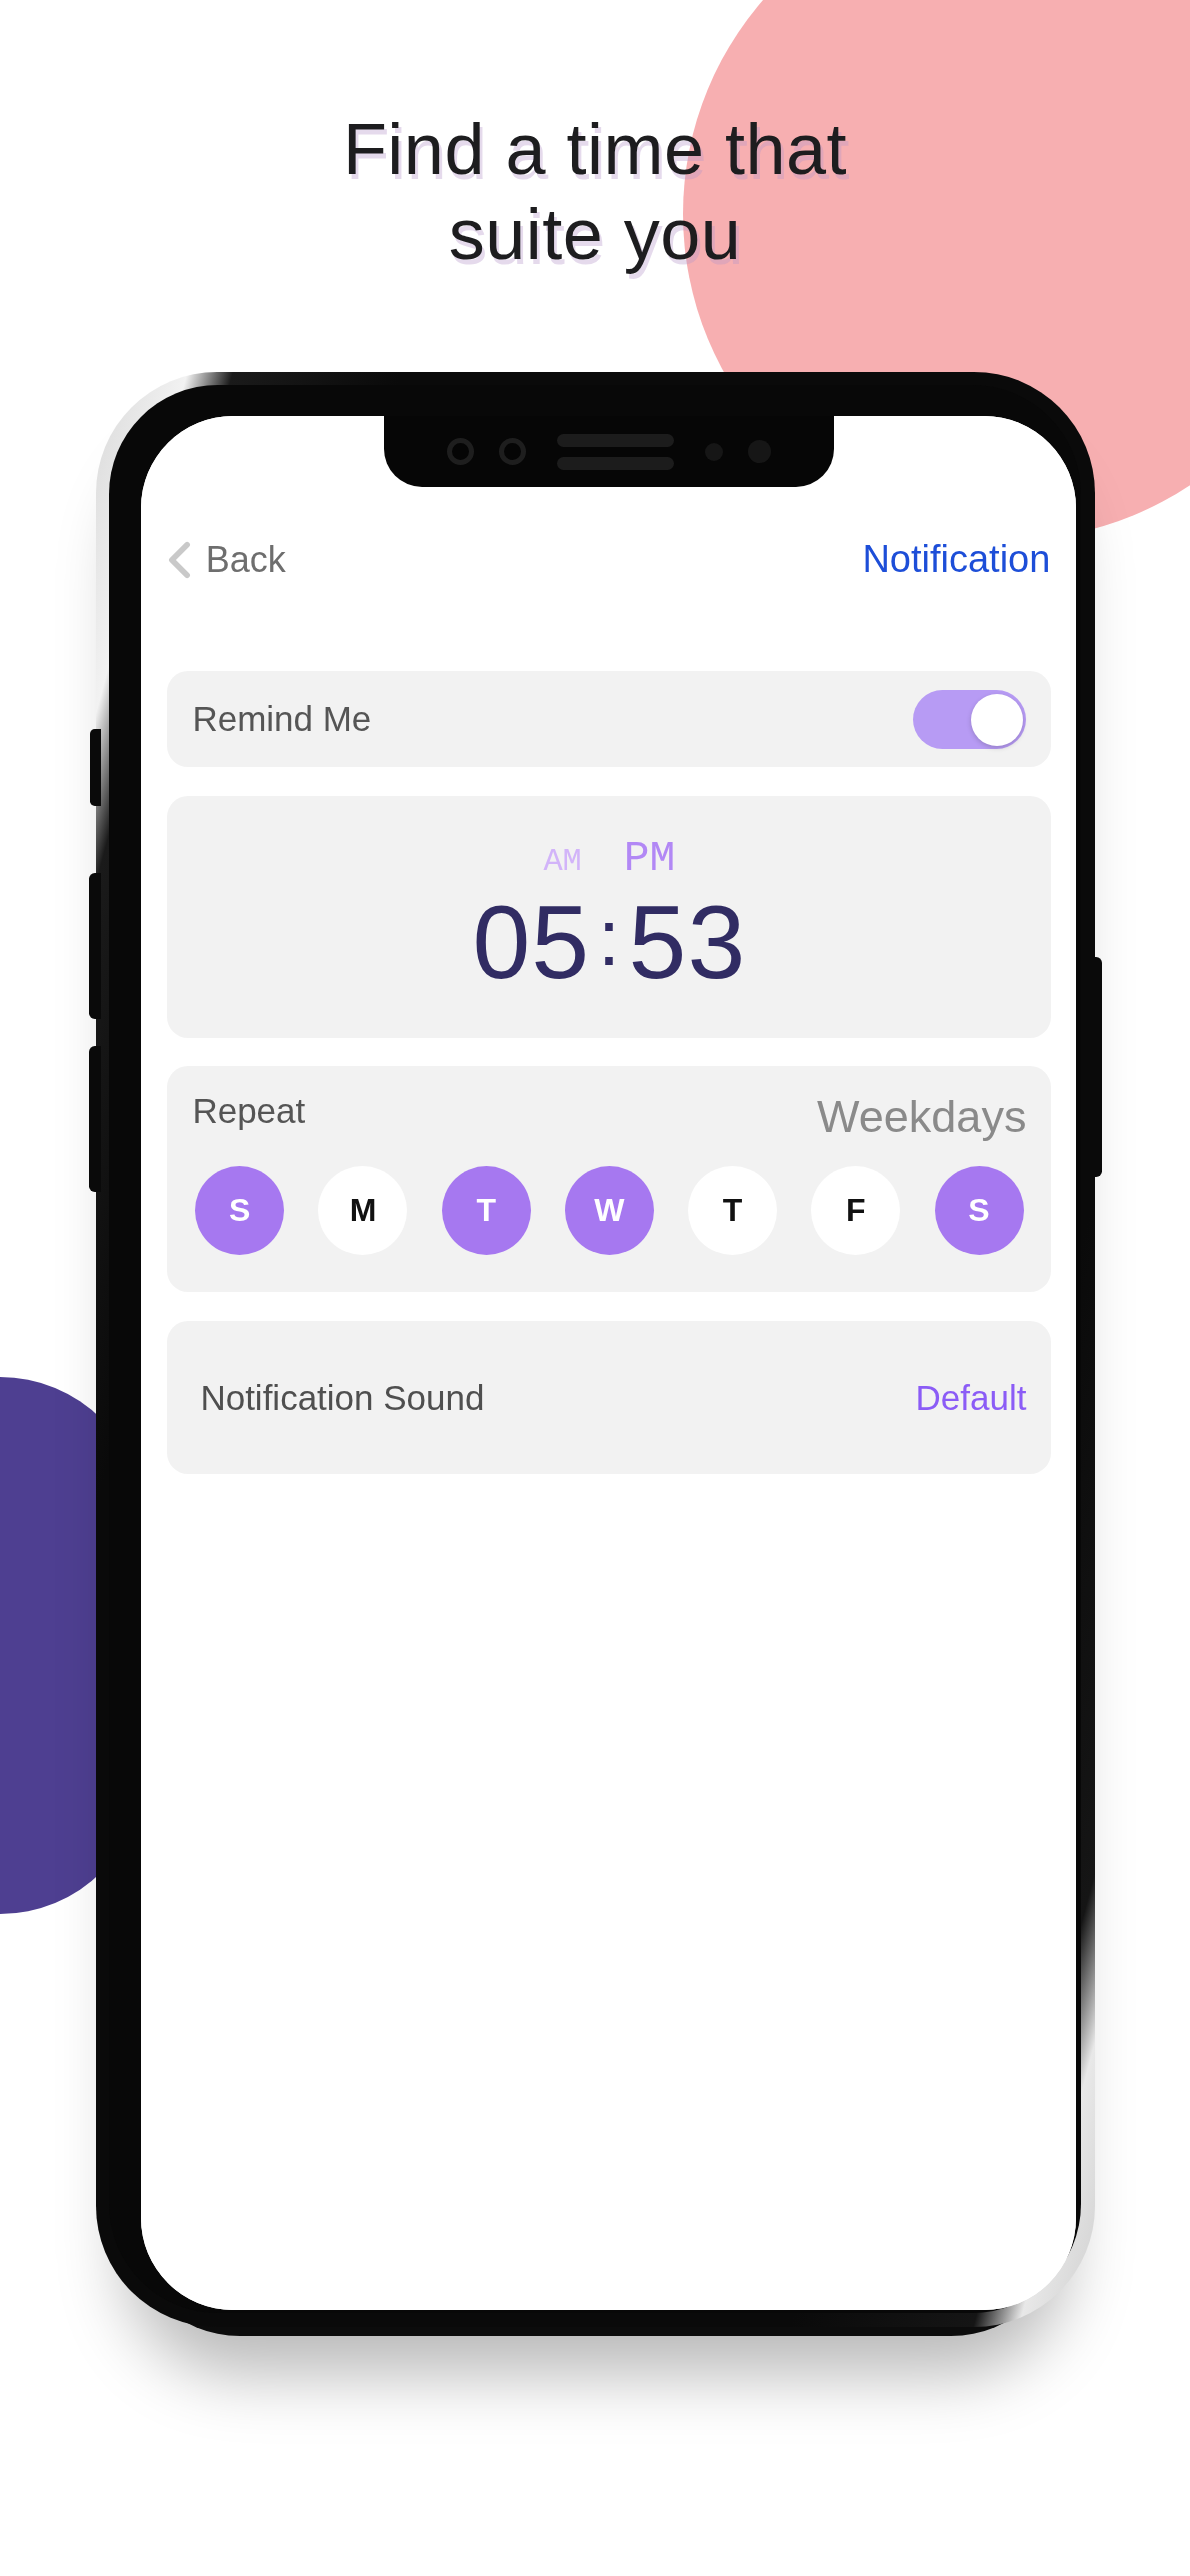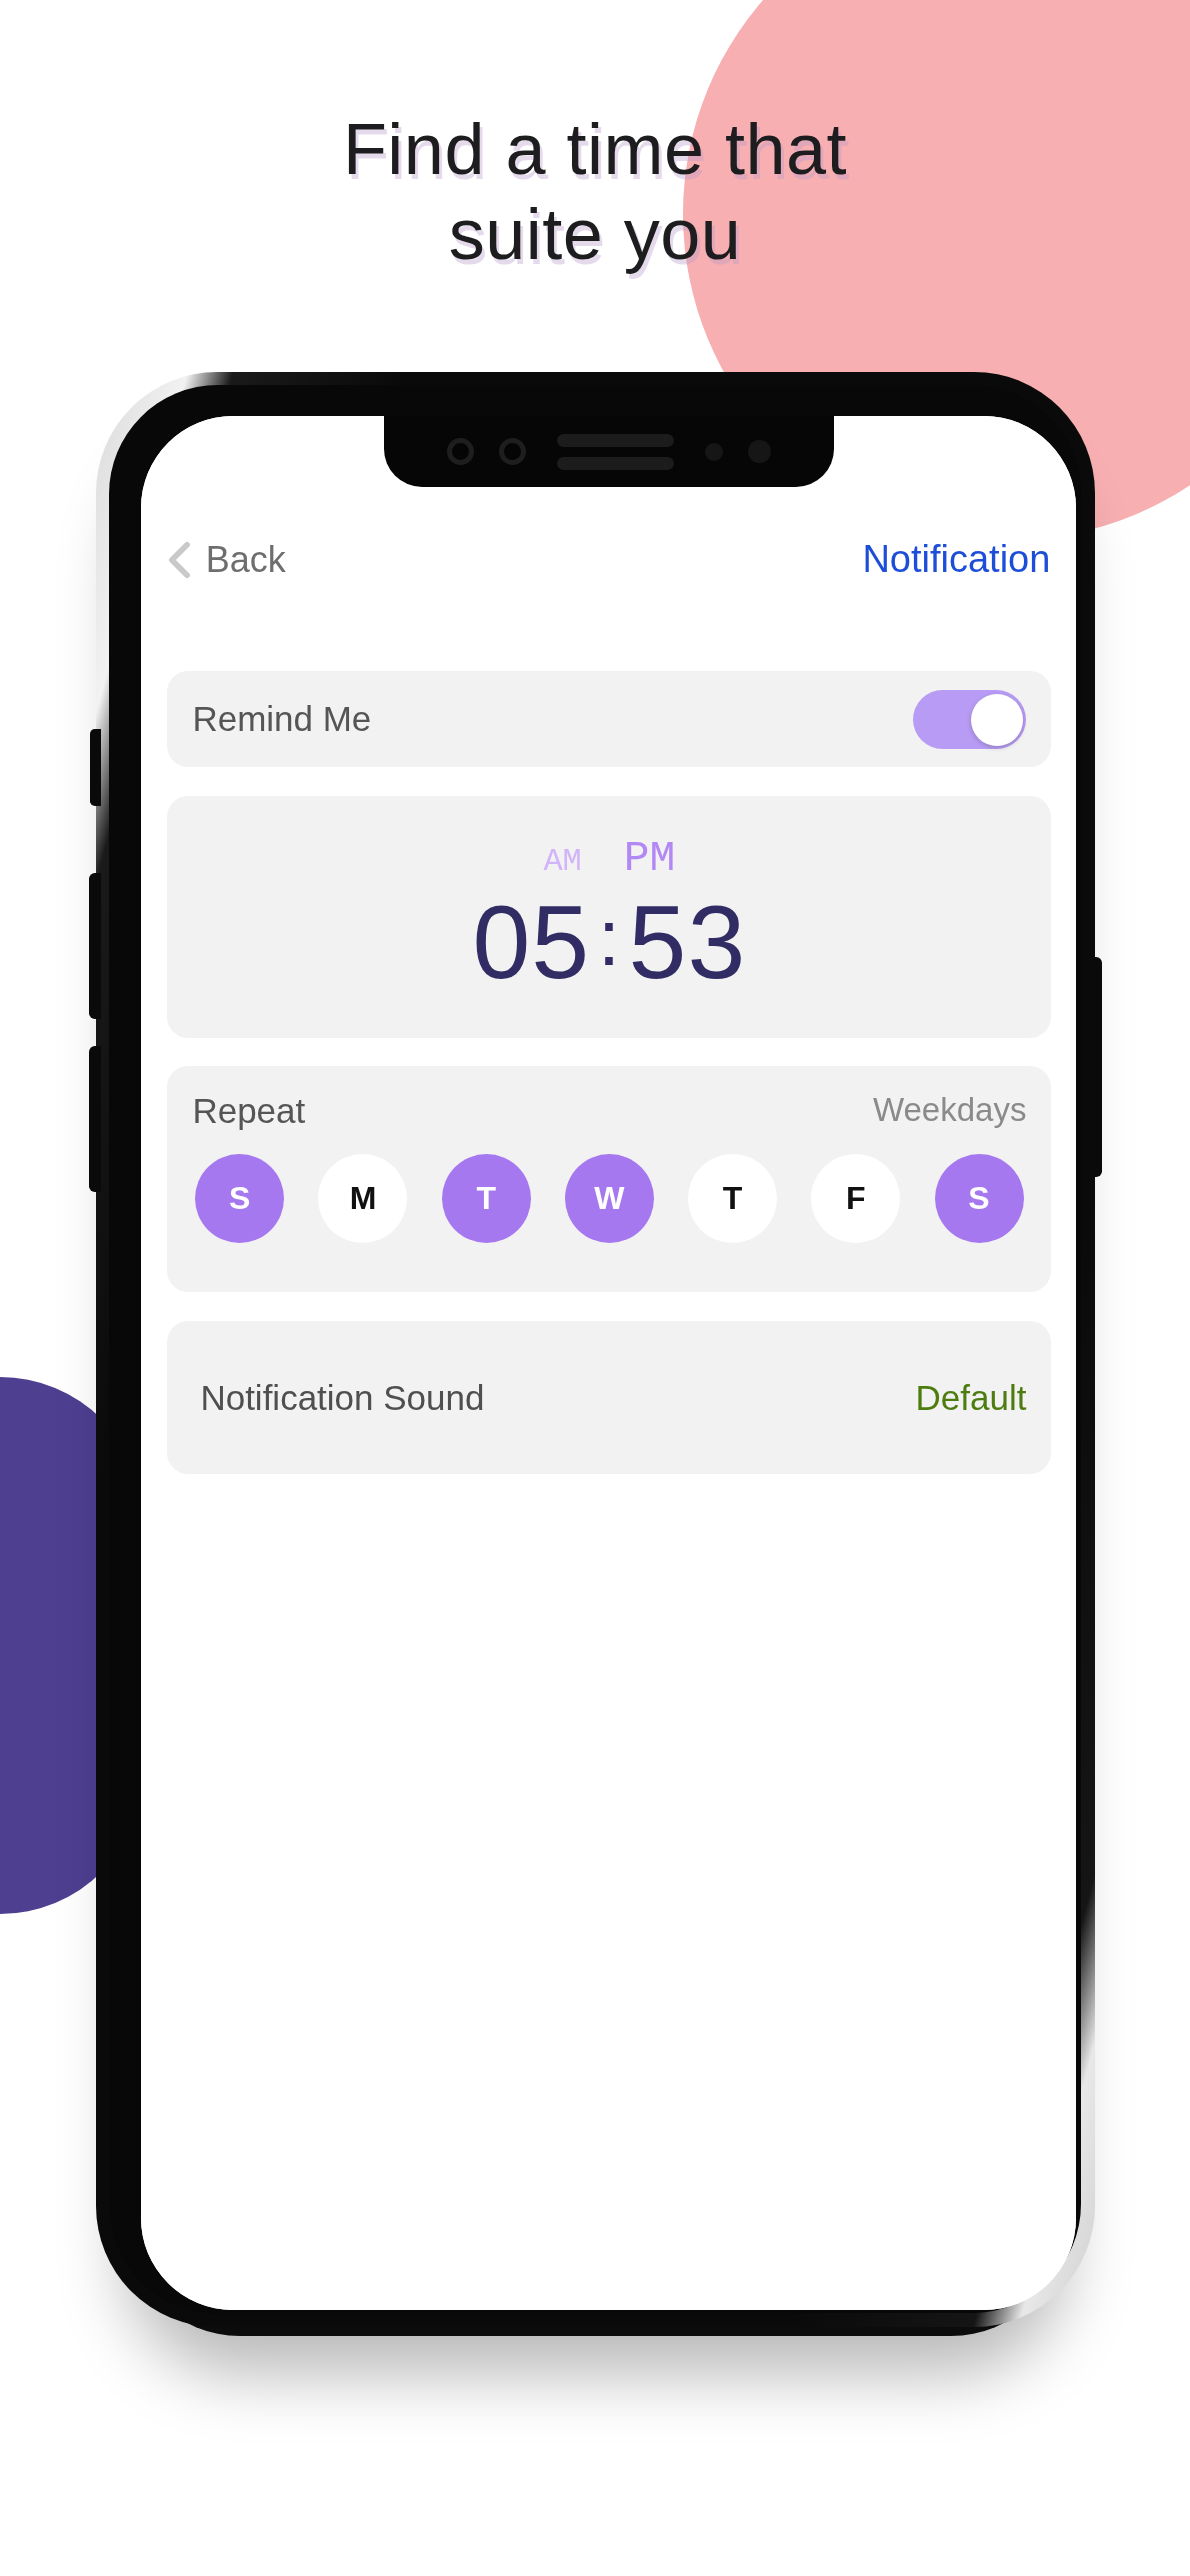--- a/index.html
+++ b/index.html
@@ -280,21 +280,21 @@
   }
   #repeat-header {
     display: flex;
     justify-content: space-between;
   }
   #repeat-label {
     font-size: 35px;
     color: #555555;
   }
   #repeat-value {
-    font-size: 33px;
+    font-size: 45px;
     color: #8a8a8a;
   }
   #day-row {
     display: flex;
     align-items: center;
     justify-content: space-between;
     margin-top: 23px;
     padding: 0 2.9px;
   }
   .day-chip {
@@ -321,21 +321,21 @@
     justify-content: space-between;
     padding: 0 25px;
   }
   #sound-label {
     font-size: 35px;
     color: #4f4f4f;
     margin-left: 8px;
   }
   #sound-value {
     font-size: 35px;
-    color: #4d7c0f;
+    color: #8b5cf6;
     margin-left: 20px;
   }
 </style>
 </head>
 <body>
 
 <div id="bg-pink-circle"></div>
 <div id="bg-purple-shape"></div>
 
 <div id="headline">Find a time that suite you</div>

